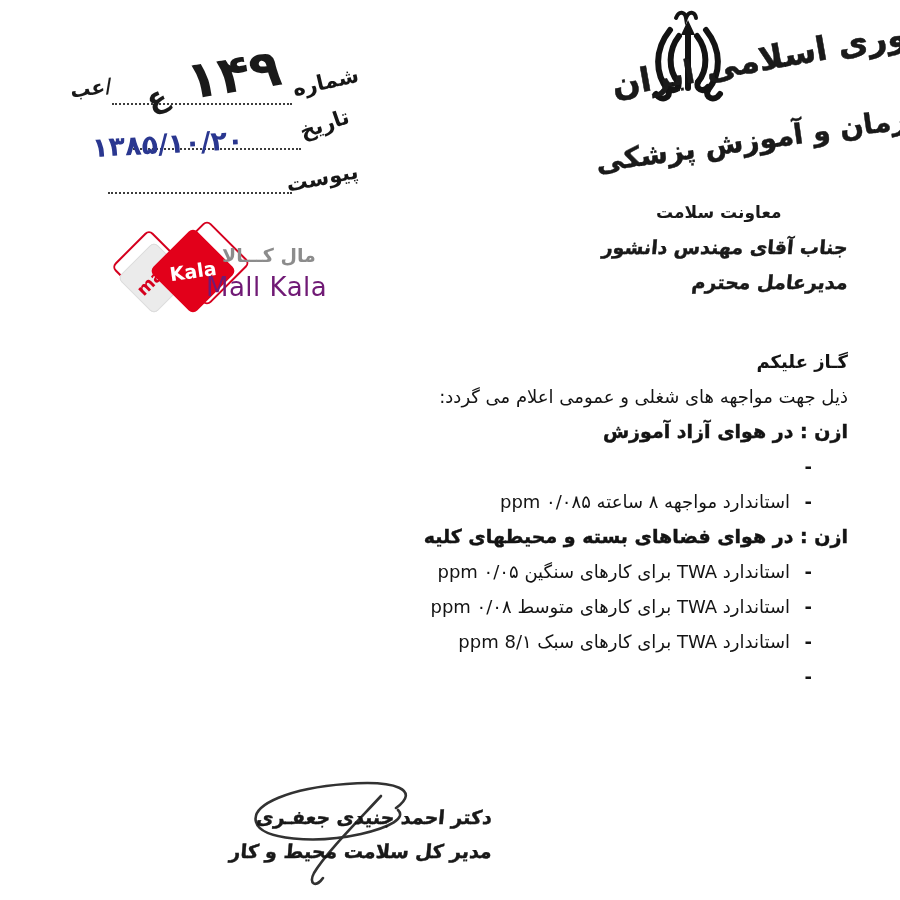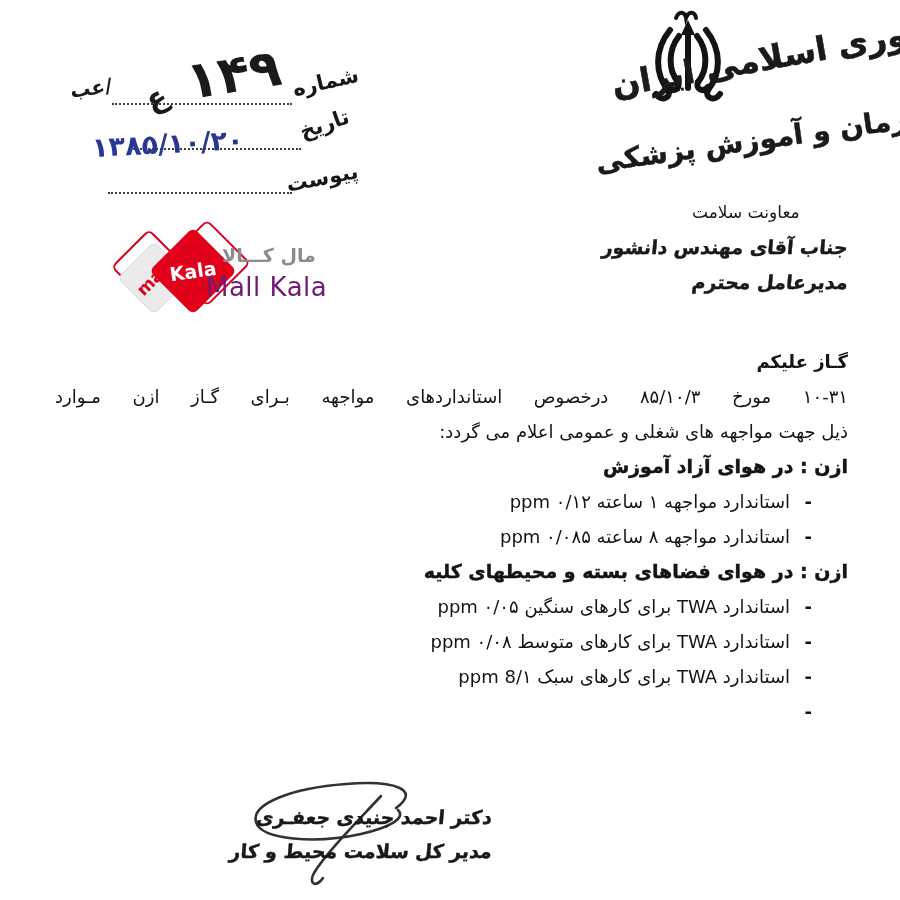--- a/index.html
+++ b/index.html
@@ -16,21 +16,21 @@
   .callig1{
     left:612px;top:66px;font-size:33px;font-weight:bold;
     transform:rotate(-10deg);transform-origin:left center;
     -webkit-text-stroke:0.5px #111;
   }
   .callig2{
     left:596px;top:146px;font-size:28px;font-weight:bold;
     transform:rotate(-8deg);transform-origin:left center;
     -webkit-text-stroke:0.4px #111;
   }
-  .deputy{left:656px;top:202px;font-size:17px;font-weight:normal;margin-left:36px;}
+  .deputy{left:656px;top:202px;font-size:17px;font-weight:bold;}
 
   
   .ref-label{font-size:21px;font-weight:bold;color:#161616;}
   .lbl-number{left:292px;top:70px;transform:rotate(-13deg);}
   .lbl-date{left:299px;top:112px;transform:rotate(-19deg);}
   .lbl-attach{left:286px;top:166px;transform:rotate(-11deg);}
   .dotline{height:0;border-bottom:2.6px dotted #3c3c3c;}
   .dots-number{left:112px;top:103px;width:180px;}
   .dots-date{left:133px;top:148px;width:168px;}
   .dots-attach{left:108px;top:192px;width:184px;}
@@ -139,27 +139,25 @@
   </div>
 
   <div class="abs rtl recipient">
     <div class="l1">جناب آقای مهندس دانشور</div>
     <div class="l2">مدیرعامل محترم</div>
   </div>
 
   <div class="abs body">
     <div class="salutation">گـاز علیکم</div>
 
-    <div class="p2"><span dir="ltr">۱۰-۳۱</span> <span>مورخ ۸۵/۱۰/۳ درخصوص استانداردهای مواجهه بـرای گـاز ازن مـوارد</span></div>
     <div>ذیل جهت مواجهه های شغلی و عمومی اعلام می گردد:</div>
 
     <div class="heading">ازن : در هوای آزاد آموزش</div>
     <div class="bullet">
       <span class="dash">-</span>
-      <span class="btext">استاندارد مواجهه ۱ ساعته ppm ۰/۱۲</span>
     </div>
     <div class="bullet">
       <span class="dash">-</span>
       <span class="btext">استاندارد مواجهه ۸ ساعته ppm ۰/۰۸۵</span>
     </div>
 
     <div class="heading">ازن : در هوای فضاهای بسته و محیطهای کلیه</div>
     <div class="bullet">
       <span class="dash">-</span>
       <span class="btext">استاندارد TWA برای کارهای سنگین ppm ۰/۰۵</span>

